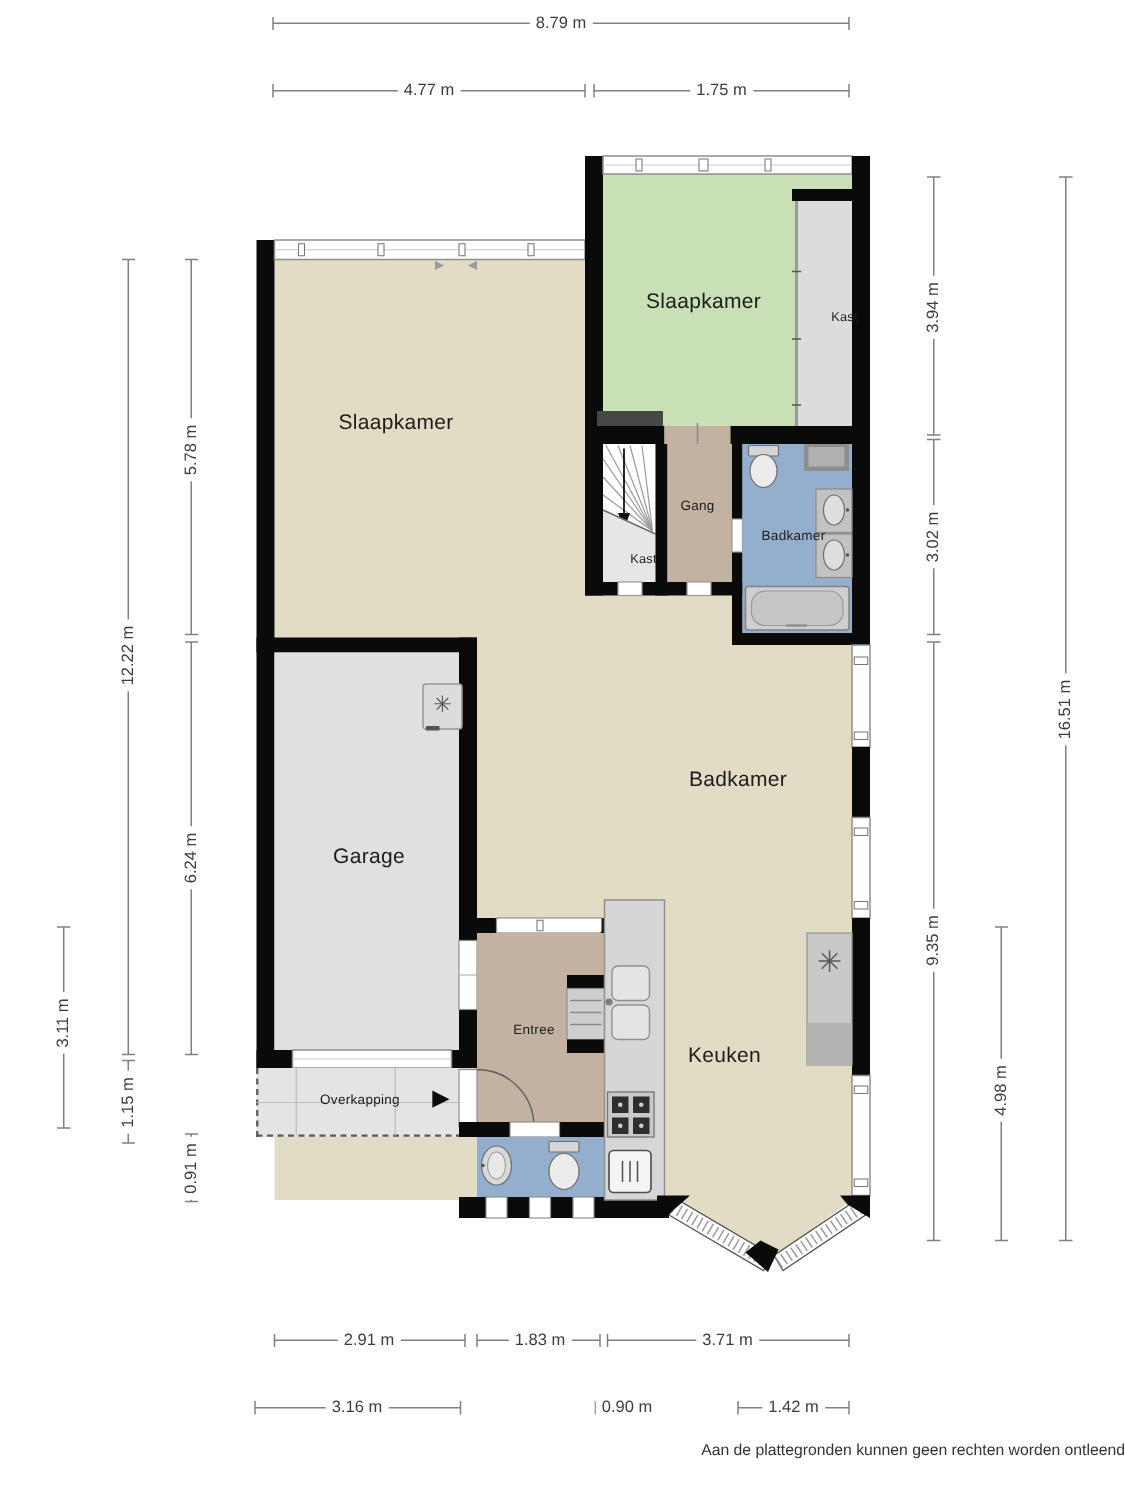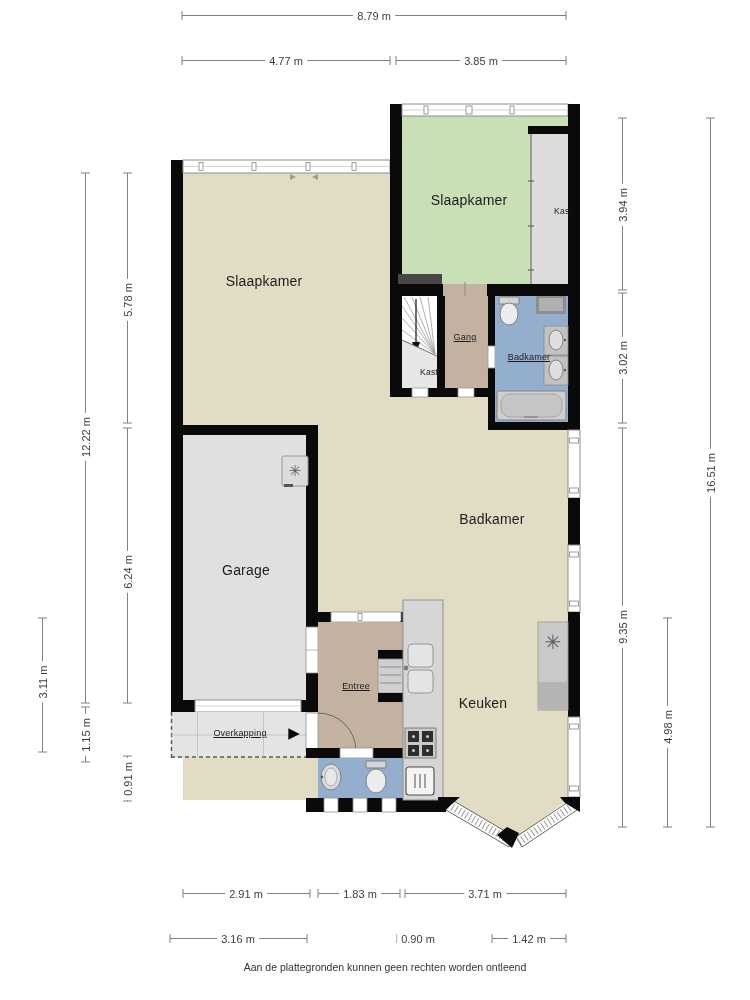--- a/index.html
+++ b/index.html
@@ -1,29 +1,29 @@
 <!DOCTYPE html>
 <html><head>
 <meta charset="utf-8">
 <style>
   html,body{margin:0;padding:0;background:#fff;}
   .canvas{position:relative;width:750px;height:1000px;background:#fff;overflow:hidden;
           font-family:"Liberation Sans", sans-serif;}
   .canvas svg{position:absolute;left:0;top:0;}
   .lbl{position:absolute;transform:translate(-50%,-50%);color:#1c1c1c;white-space:nowrap;
        font-size:14px;letter-spacing:.2px;}
-  .lbl.small{font-size:9px;text-decoration:underline;}
+  .lbl.small{font-size:9px;}
   .lbl.tiny{font-size:8.5px;margin-left:12px;}
   .dim{position:absolute;transform:translate(-50%,-50%);background:#fff;color:#3d3d3d;
        font-size:11px;padding:0 4px;white-space:nowrap;line-height:13px;}
   .dim.v{transform:translate(-50%,-50%) rotate(-90deg);}
   .icon{position:absolute;transform:translate(-50%,-50%);color:#4a4a4a;line-height:1;}
   .fan{font-size:15px;color:#5a5a5a;}
   .arrow{font-size:15px;color:#0a0a0a;}
-  .footer{position:absolute;left:20px;right:0;text-align:center;color:#333;}
+  .footer{position:absolute;left:20px;right:0;text-align:right;color:#333;}
   .footer .f1{font-size:10.5px;}
   .footer .f2{font-size:10px;margin-top:1px;}
 </style>
 </head>
 <body>
 
 <div class="canvas">
 
 <svg width="750" height="1000" viewBox="0 0 750 1000">
   <defs>
@@ -280,21 +280,21 @@
 <div class="lbl small" style="left:356px;top:686px">Entree</div>
 <div class="lbl" style="left:483px;top:703px">Keuken</div>
 <div class="lbl small" style="left:240px;top:733px">Overkapping</div>
 
 <span class="icon fan" style="left:295px;top:470px">✳</span>
 <span class="icon fan" style="left:553px;top:642px;font-size:20px">✳</span>
 <span class="icon arrow" style="left:294px;top:732px">▶</span>
 
 <div class="dim" style="left:374px;top:16px">8.79 m</div>
 <div class="dim" style="left:286px;top:61px">4.77 m</div>
-<div class="dim" style="left:481px;top:61px">3.85 m</div>
+<div class="dim" style="left:481px;top:61px">1.75 m</div>
 
 <div class="dim v" style="left:623px;top:205px">3.94 m</div>
 <div class="dim v" style="left:623px;top:358px">3.02 m</div>
 <div class="dim v" style="left:623px;top:627px">9.35 m</div>
 <div class="dim v" style="left:668px;top:727px">4.98 m</div>
 <div class="dim v" style="left:711px;top:473px">16.51 m</div>
 
 <div class="dim v" style="left:86px;top:437px">12.22 m</div>
 <div class="dim v" style="left:128px;top:300px">5.78 m</div>
 <div class="dim v" style="left:128px;top:572px">6.24 m</div>

